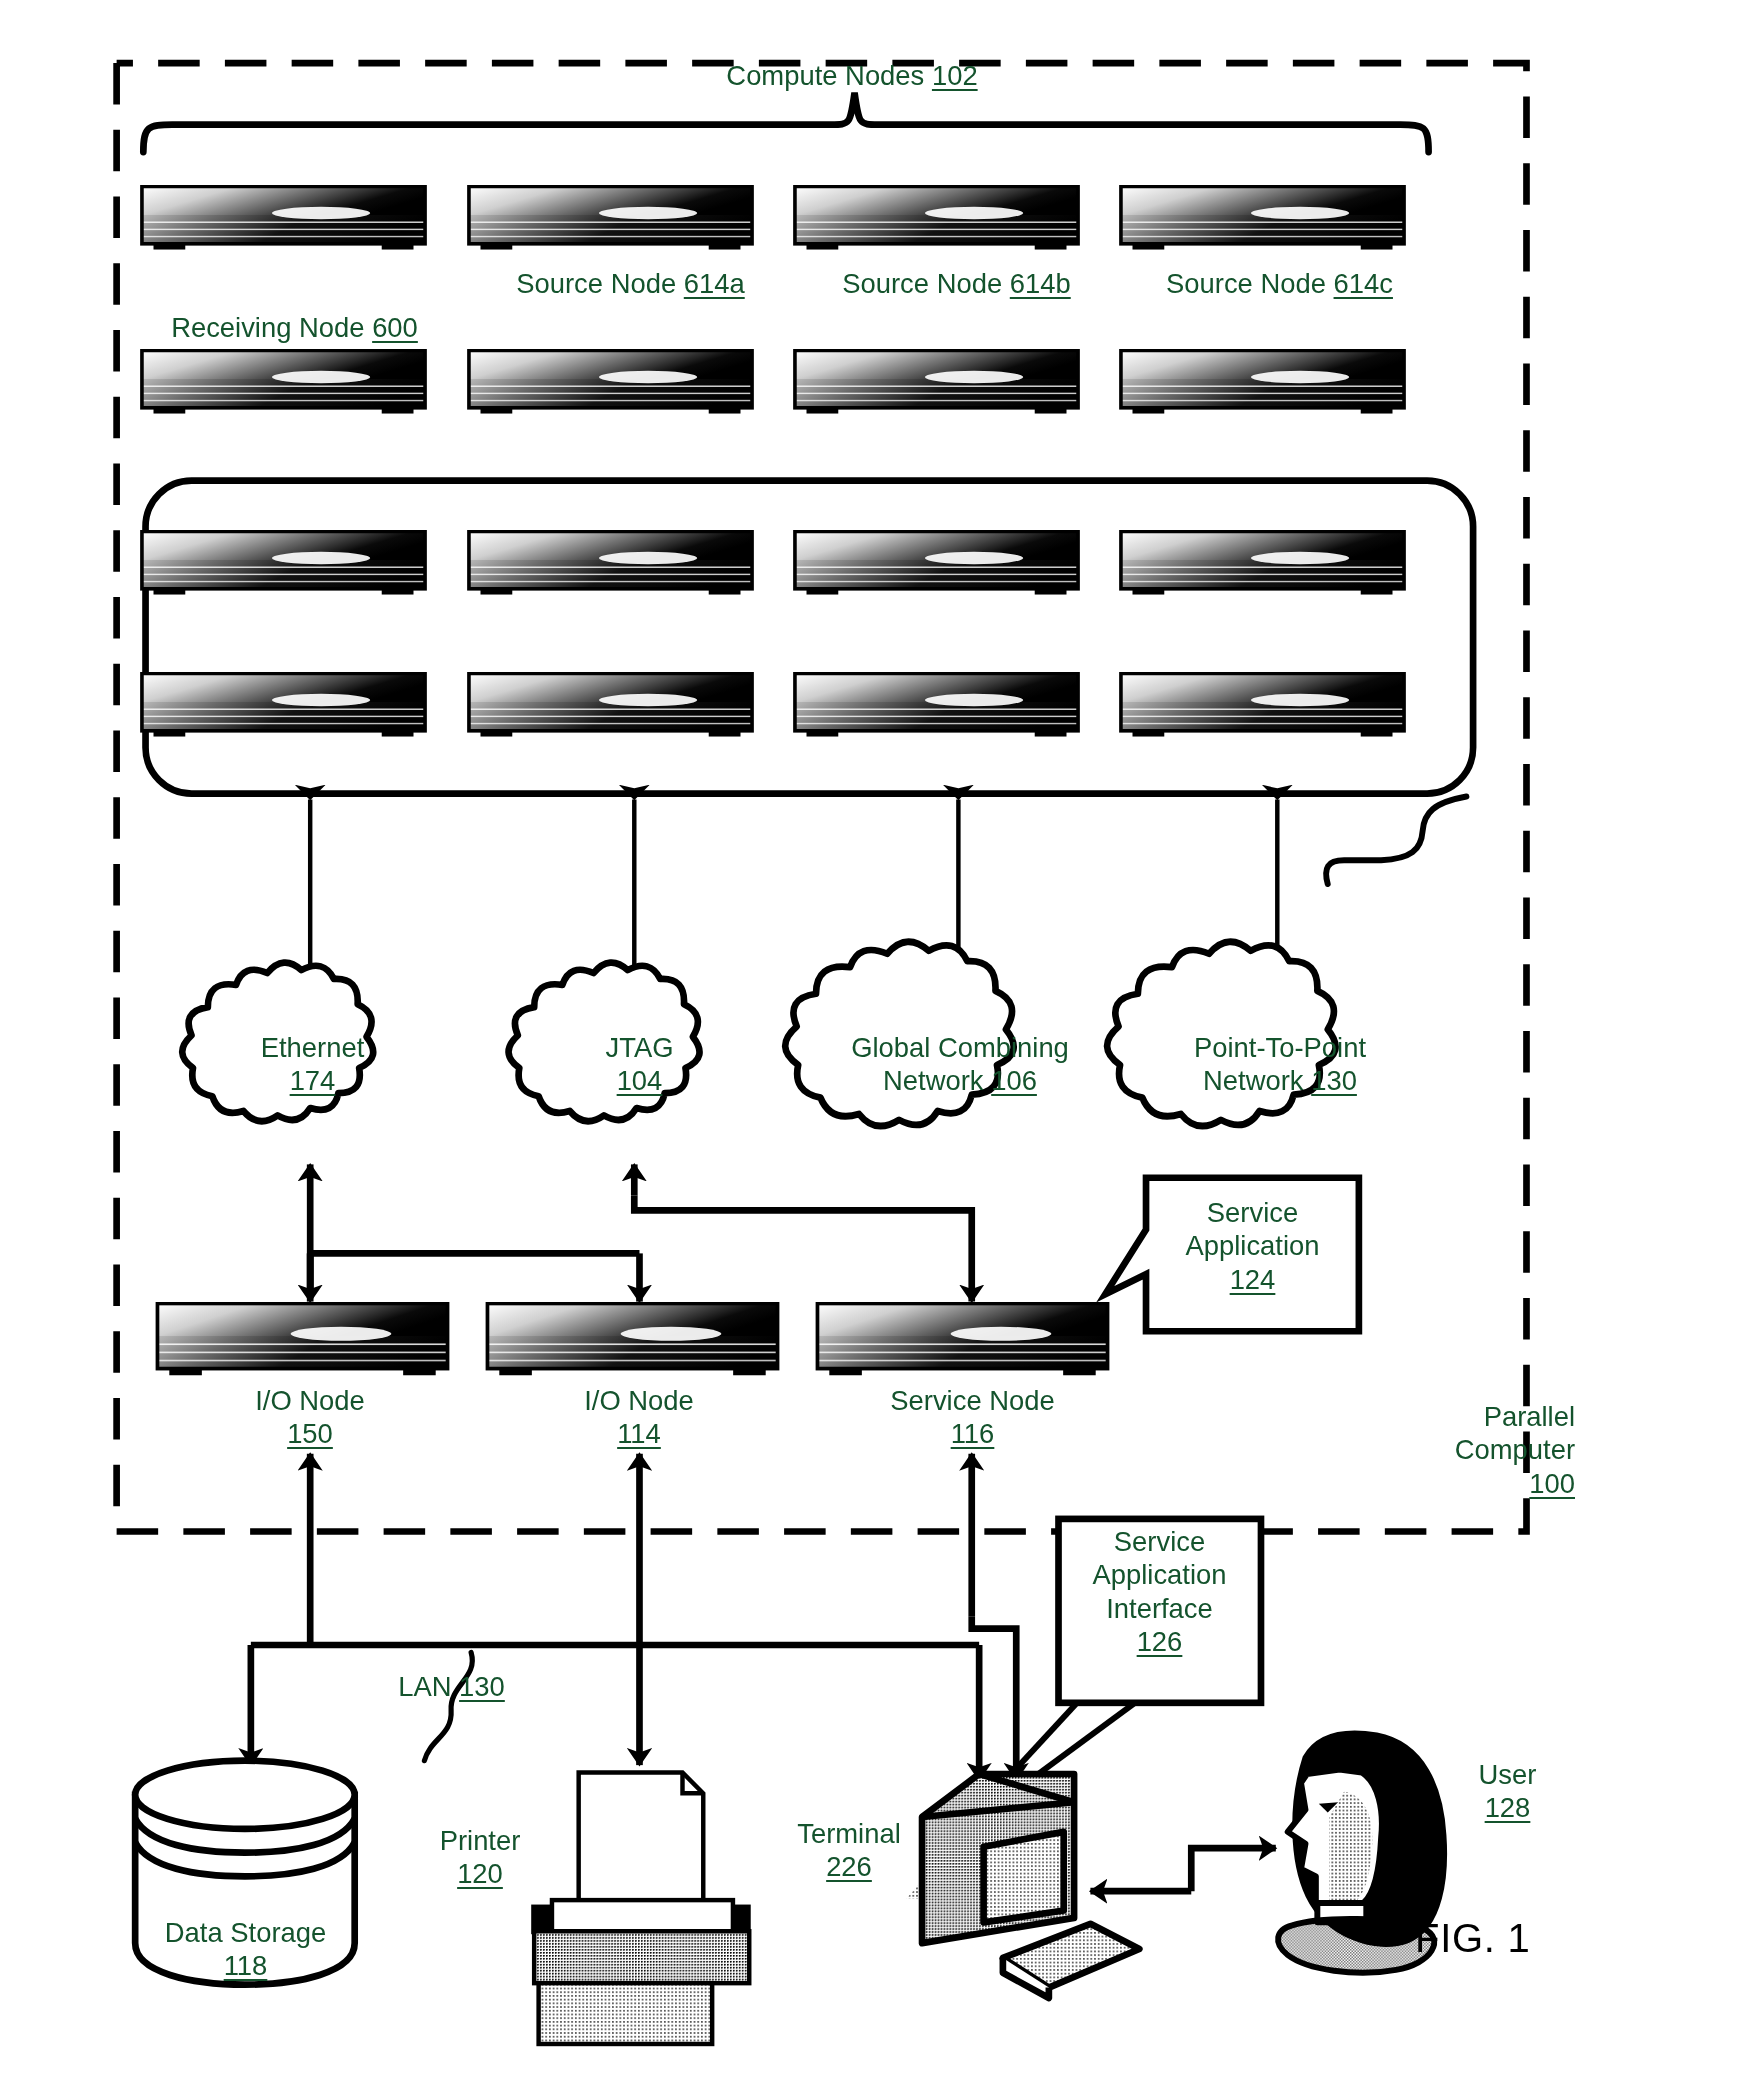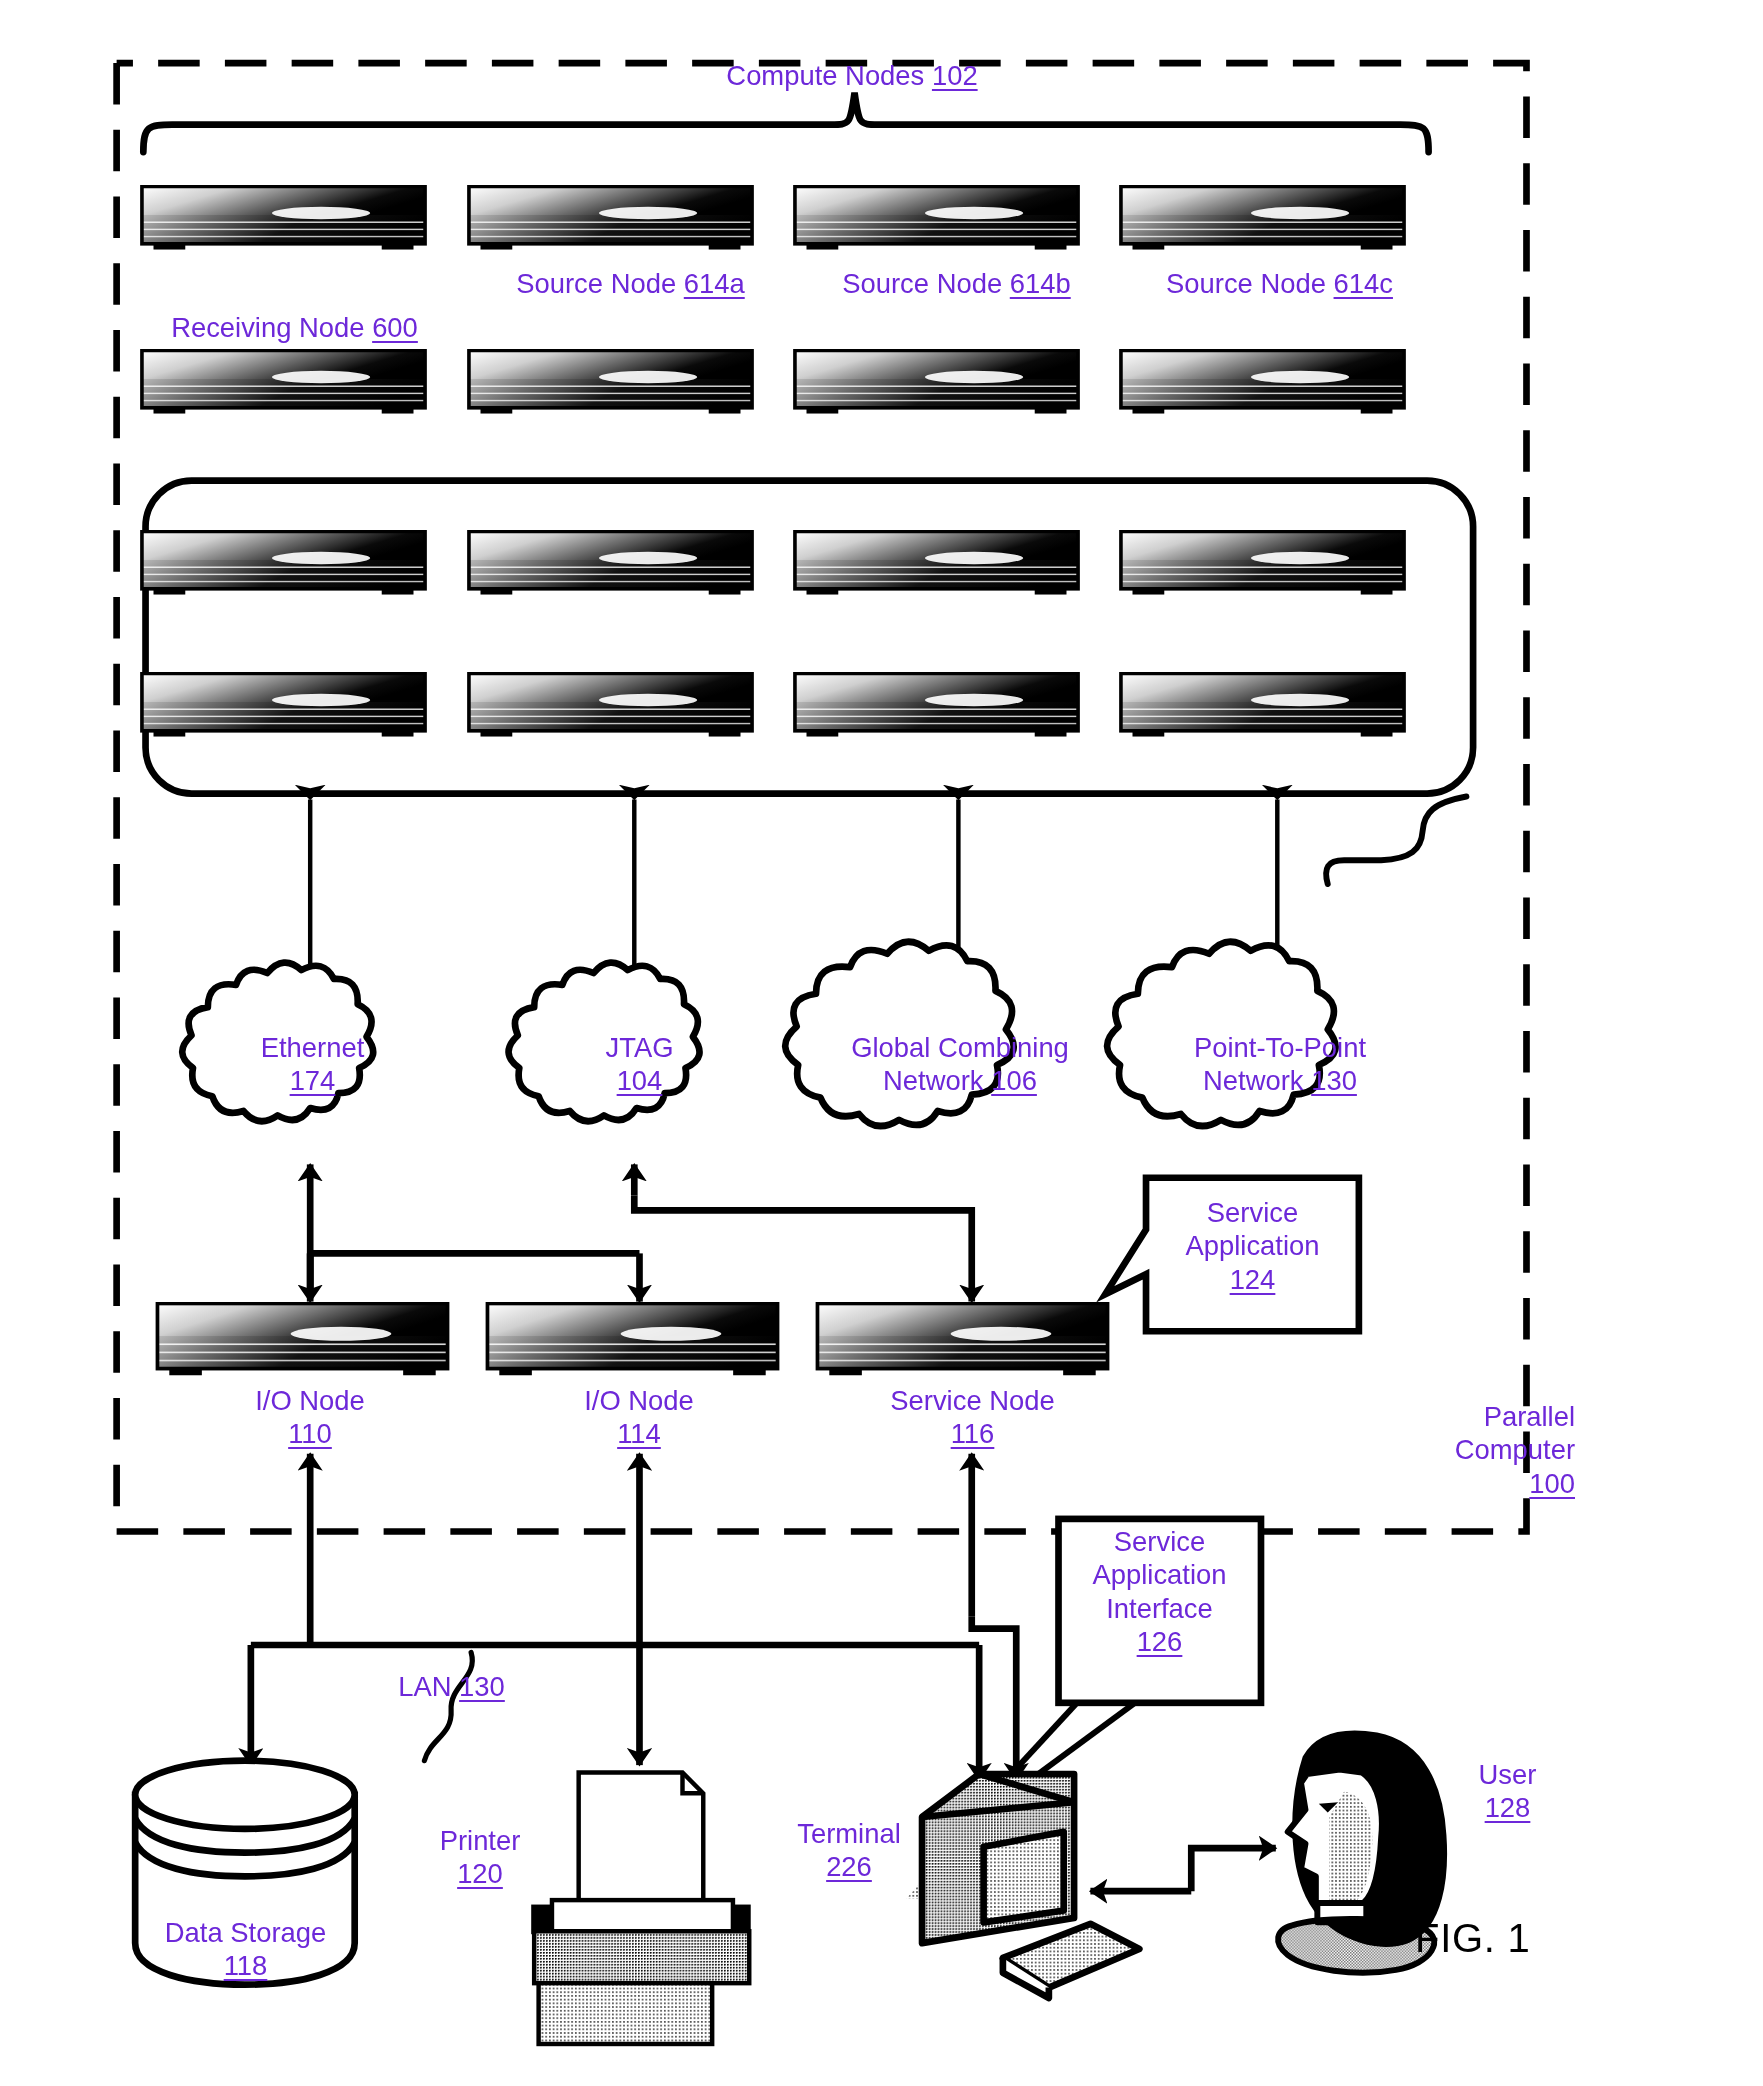--- a/index.html
+++ b/index.html
@@ -1,21 +1,21 @@
 <!DOCTYPE html>
 <html style="font-size:12px"><head>
 <meta charset="utf-8">
 <style>
   html,body{margin:0;padding:0;background:#fff;}
   body{width:1764px;height:2087px;position:relative;overflow:hidden;
        font-family:"Liberation Sans","DejaVu Sans",sans-serif;color:#000;}
   #stage{position:absolute;left:0;top:0;width:1764px;height:2087px;}
   svg.layer{position:absolute;left:0;top:0;width:1764px;height:2087px;overflow:visible;}
   .lbl{position:absolute;text-align:center;line-height:1.22;
-       font-size:27.4px;color:#6d28d9;white-space:nowrap;}
+       font-size:27.4px;color:#14532d;white-space:nowrap;}
   .lbl.two{white-space:normal;}
   .u{text-decoration:underline;text-underline-offset:3.7px;text-decoration-thickness:2.2px;}
   .figlbl{position:absolute;font-size:40px;letter-spacing:0.7px;}
   .node{position:absolute;}
 </style>
 </head>
 <body>
 
 <div id="stage">
 
@@ -749,21 +749,21 @@
   </div>
 
   <div class="lbl two" style="left:1154px;top:1196px;width:197px;">
     <span>Service</span><br>
     <span>Application</span><br>
     <span class="u">124</span>
   </div>
 
   <div class="lbl two" style="left:199px;top:1384px;width:222px;">
     <span>I/O Node</span><br>
-    <span class="u">110</span>
+    <span class="u">150</span>
   </div>
   <div class="lbl two" style="left:528px;top:1384px;width:222px;">
     <span>I/O Node</span><br>
     <span class="u">114</span>
   </div>
   <div class="lbl two" style="left:854px;top:1384px;width:237px;">
     <span>Service Node</span><br>
     <span class="u">116</span>
   </div>
 

